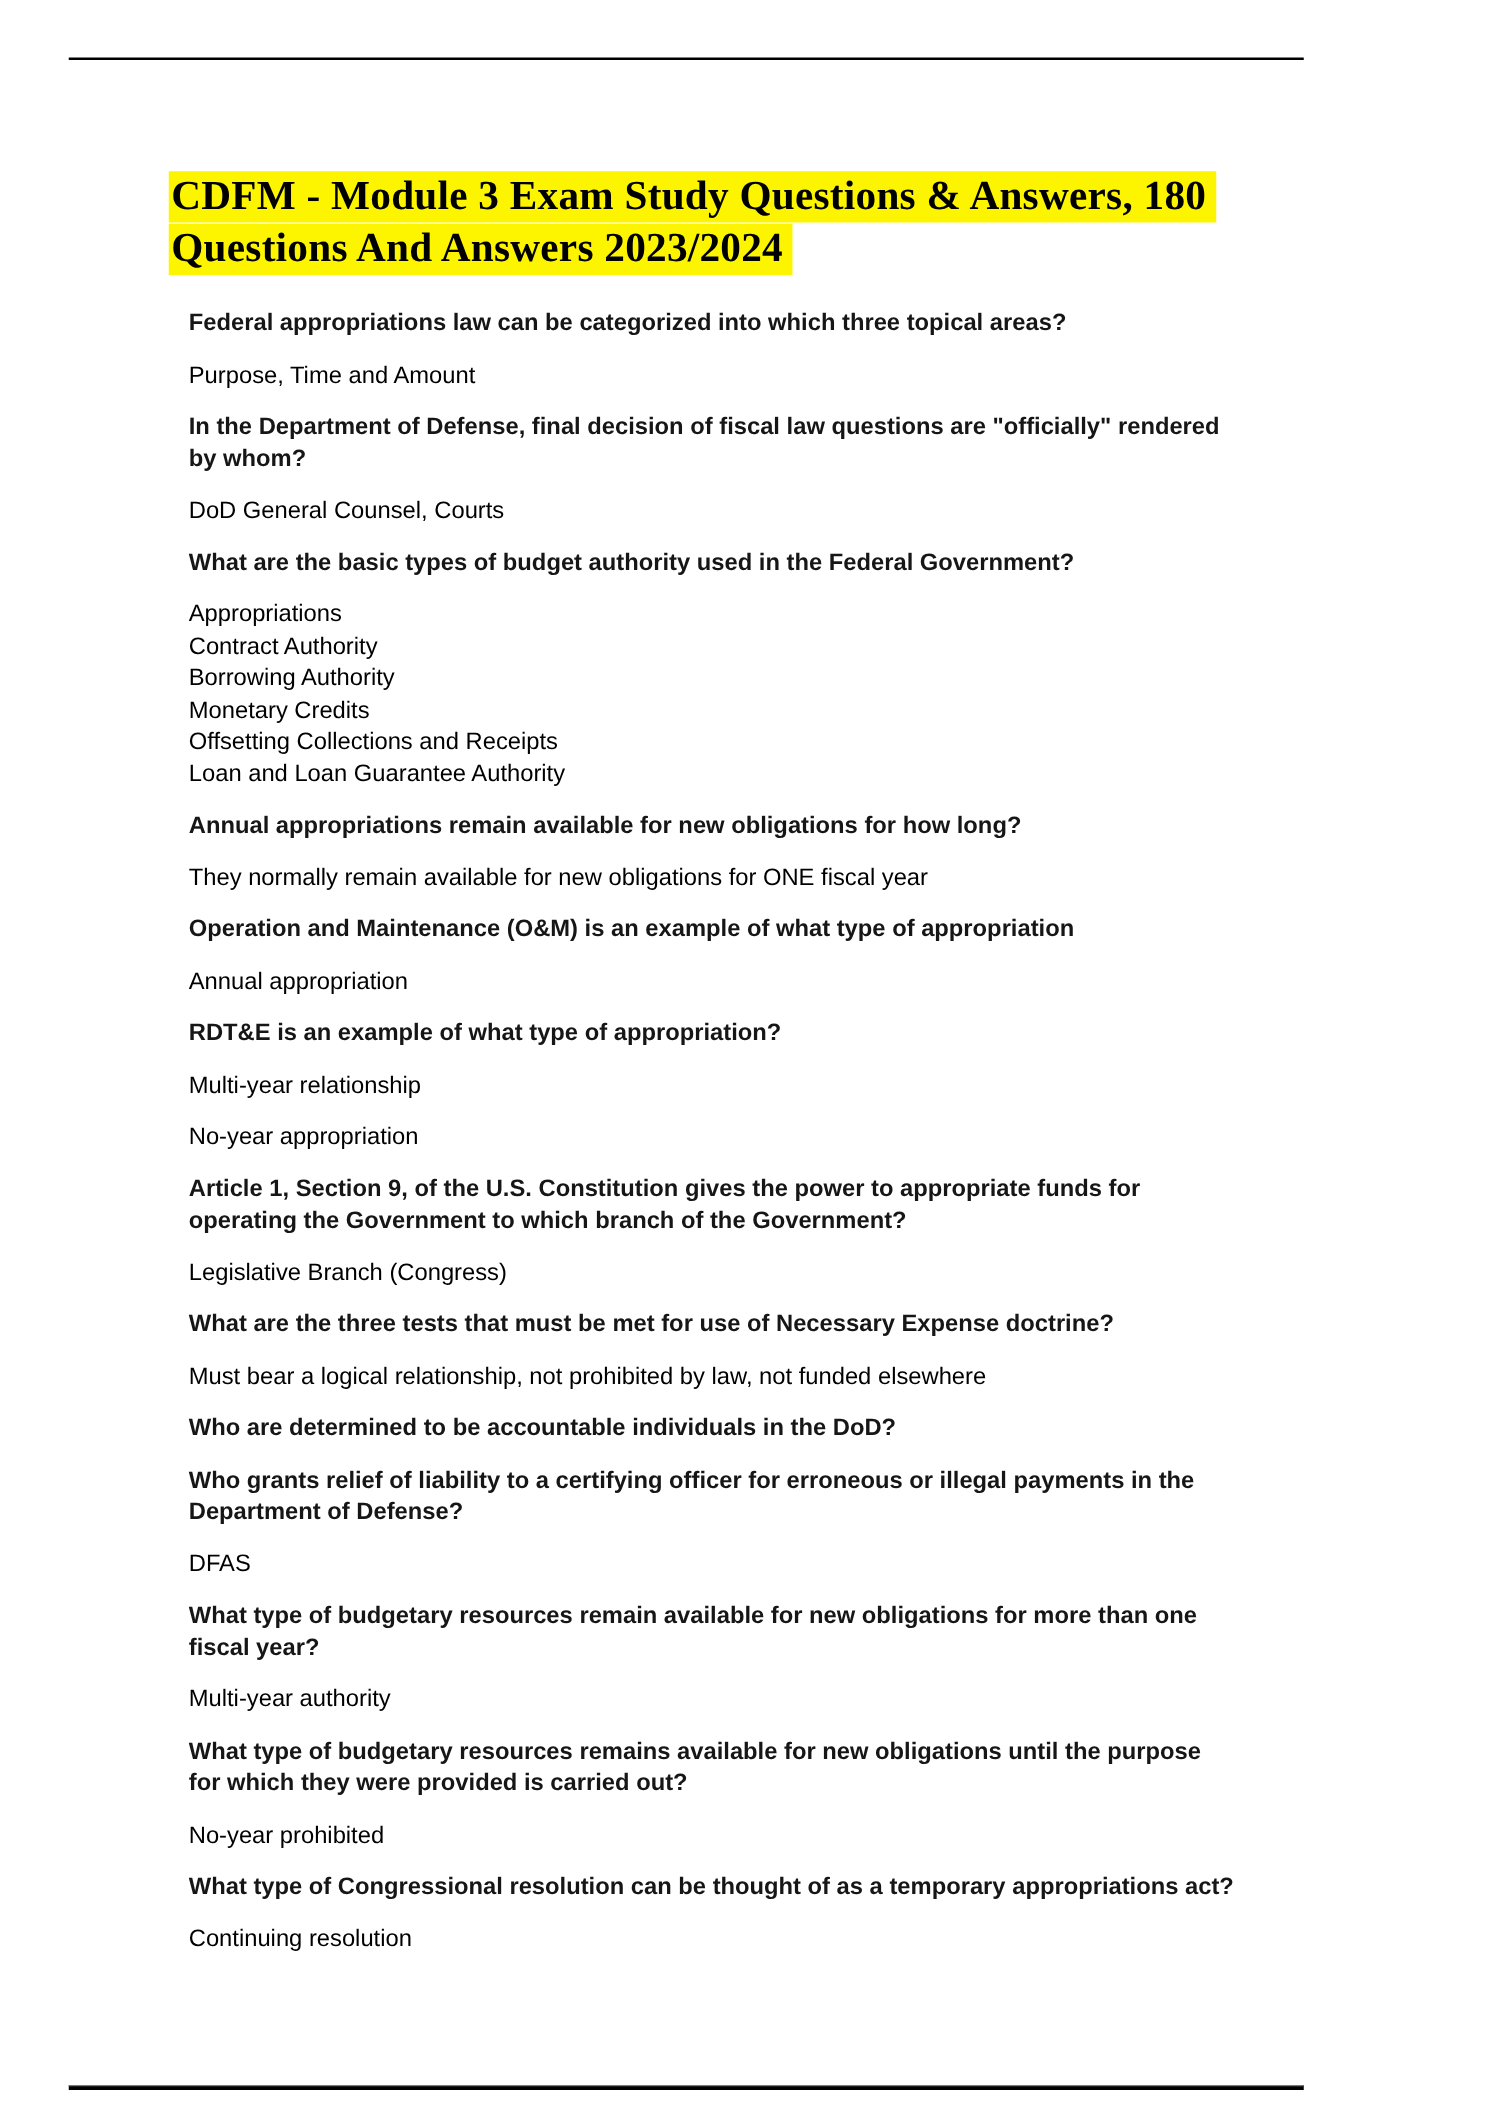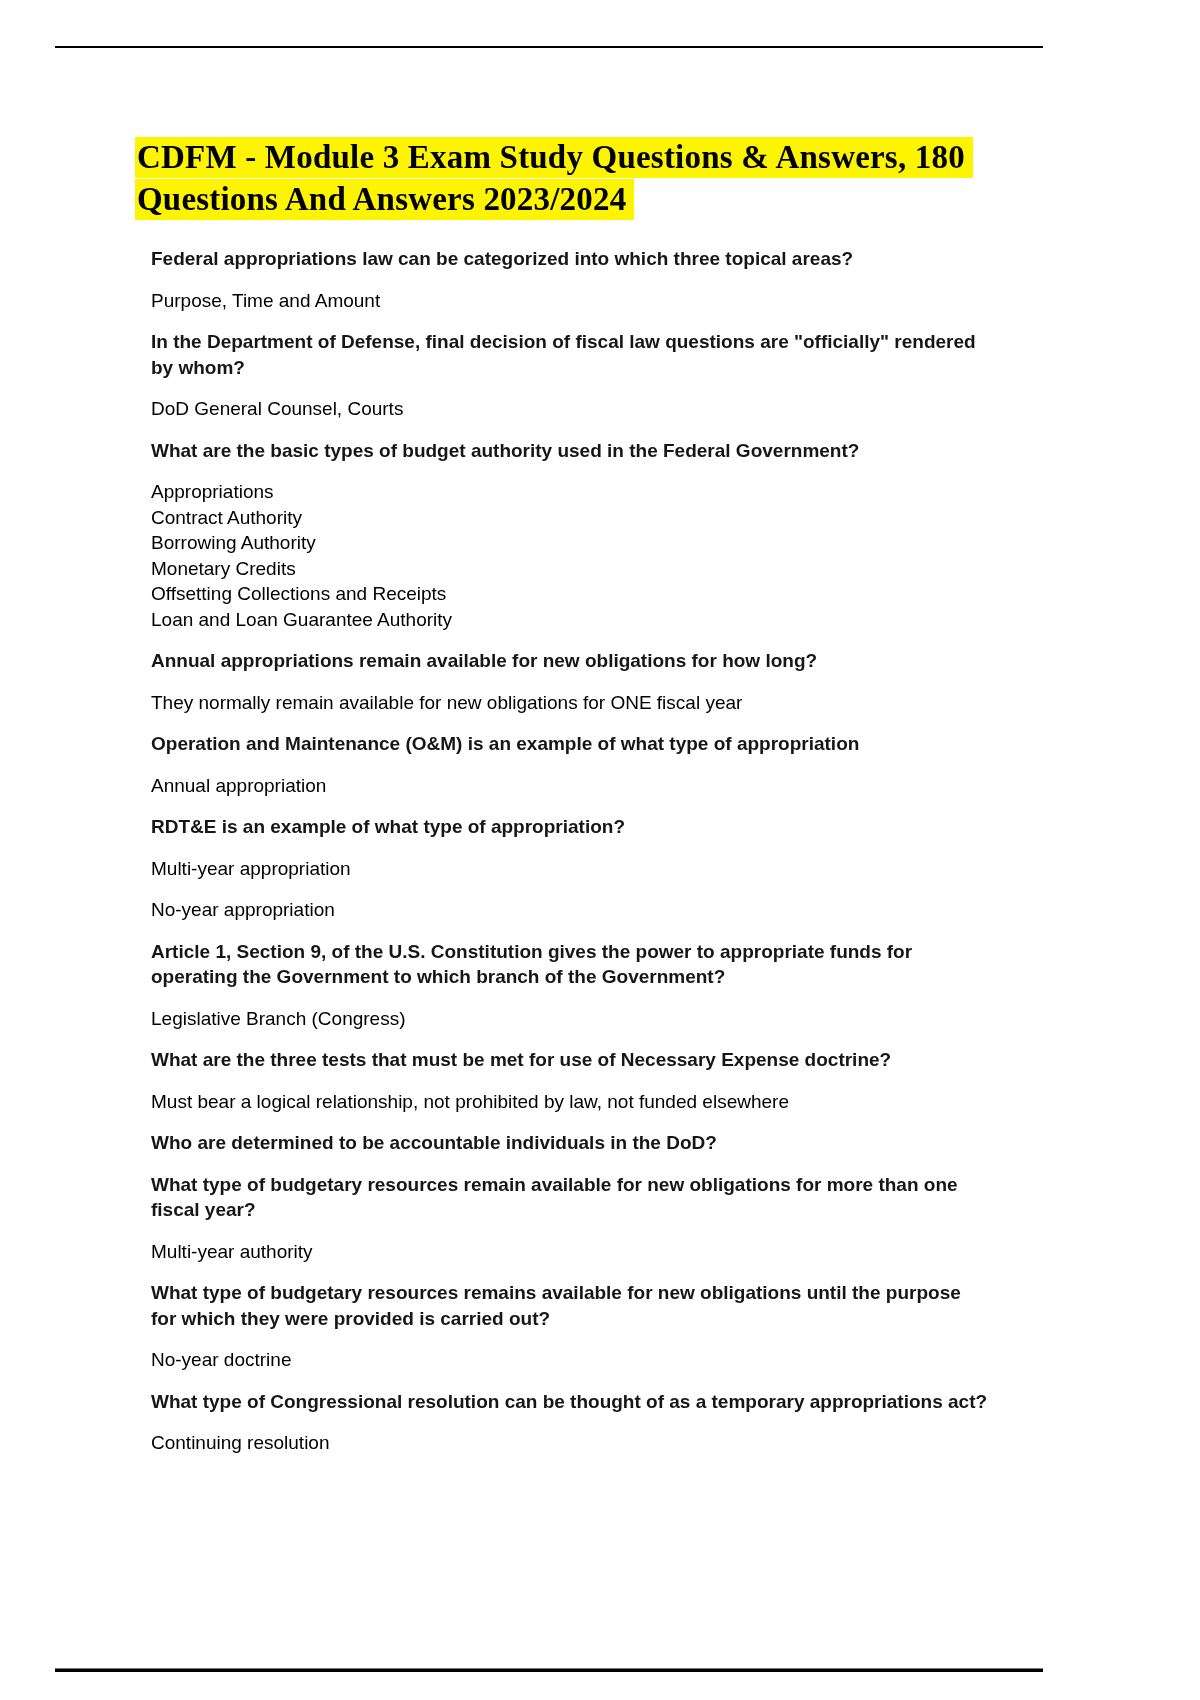--- a/index.html
+++ b/index.html
@@ -106,21 +106,21 @@
     <div class="a">They normally remain available for new obligations for ONE fiscal year</div>
   </div>
 
   <div class="qa-item">
     <div class="q">Operation and Maintenance (O&amp;M) is an example of what type of appropriation</div>
     <div class="a">Annual appropriation</div>
   </div>
 
   <div class="qa-item">
     <div class="q">RDT&amp;E is an example of what type of appropriation?</div>
-    <div class="a">Multi-year appropriation</div>
+    <div class="a">Multi-year relationship</div>
   </div>
 
   <div class="qa-item">
     <div class="a">No-year appropriation</div>
   </div>
 
   <div class="qa-item">
     <div class="q">Article 1, Section 9, of the U.S. Constitution gives the power to appropriate funds for operating the Government to which branch of the Government?</div>
     <div class="a">Legislative Branch (Congress)</div>
   </div>
@@ -128,29 +128,33 @@
 
   <div class="qa-item">
     <div class="q">What are the three tests that must be met for use of Necessary Expense doctrine?</div>
     <div class="a">Must bear a logical relationship, not prohibited by law, not funded elsewhere</div>
   </div>
 
   <div class="qa-item">
     <div class="q">Who are determined to be accountable individuals in the DoD?</div>
   </div>
 
+  <div class="qa-item">
+    <div class="q">Who grants relief of liability to a certifying officer for erroneous or illegal payments in the Department of Defense?</div>
+    <div class="a">DFAS</div>
+  </div>
 
   <div class="qa-item">
     <div class="q">What type of budgetary resources remain available for new obligations for more than one fiscal year?</div>
     <div class="a">Multi-year authority</div>
   </div>
 
   <div class="qa-item">
     <div class="q">What type of budgetary resources remains available for new obligations until the purpose for which they were provided is carried out?</div>
-    <div class="a">No-year doctrine</div>
+    <div class="a">No-year prohibited</div>
   </div>
 
   <div class="qa-item">
     <div class="q">What type of Congressional resolution can be thought of as a temporary appropriations act?</div>
     <div class="a">Continuing resolution</div>
   </div>
 </div>
   </div>
 
   <div class="rule bottom"></div>

